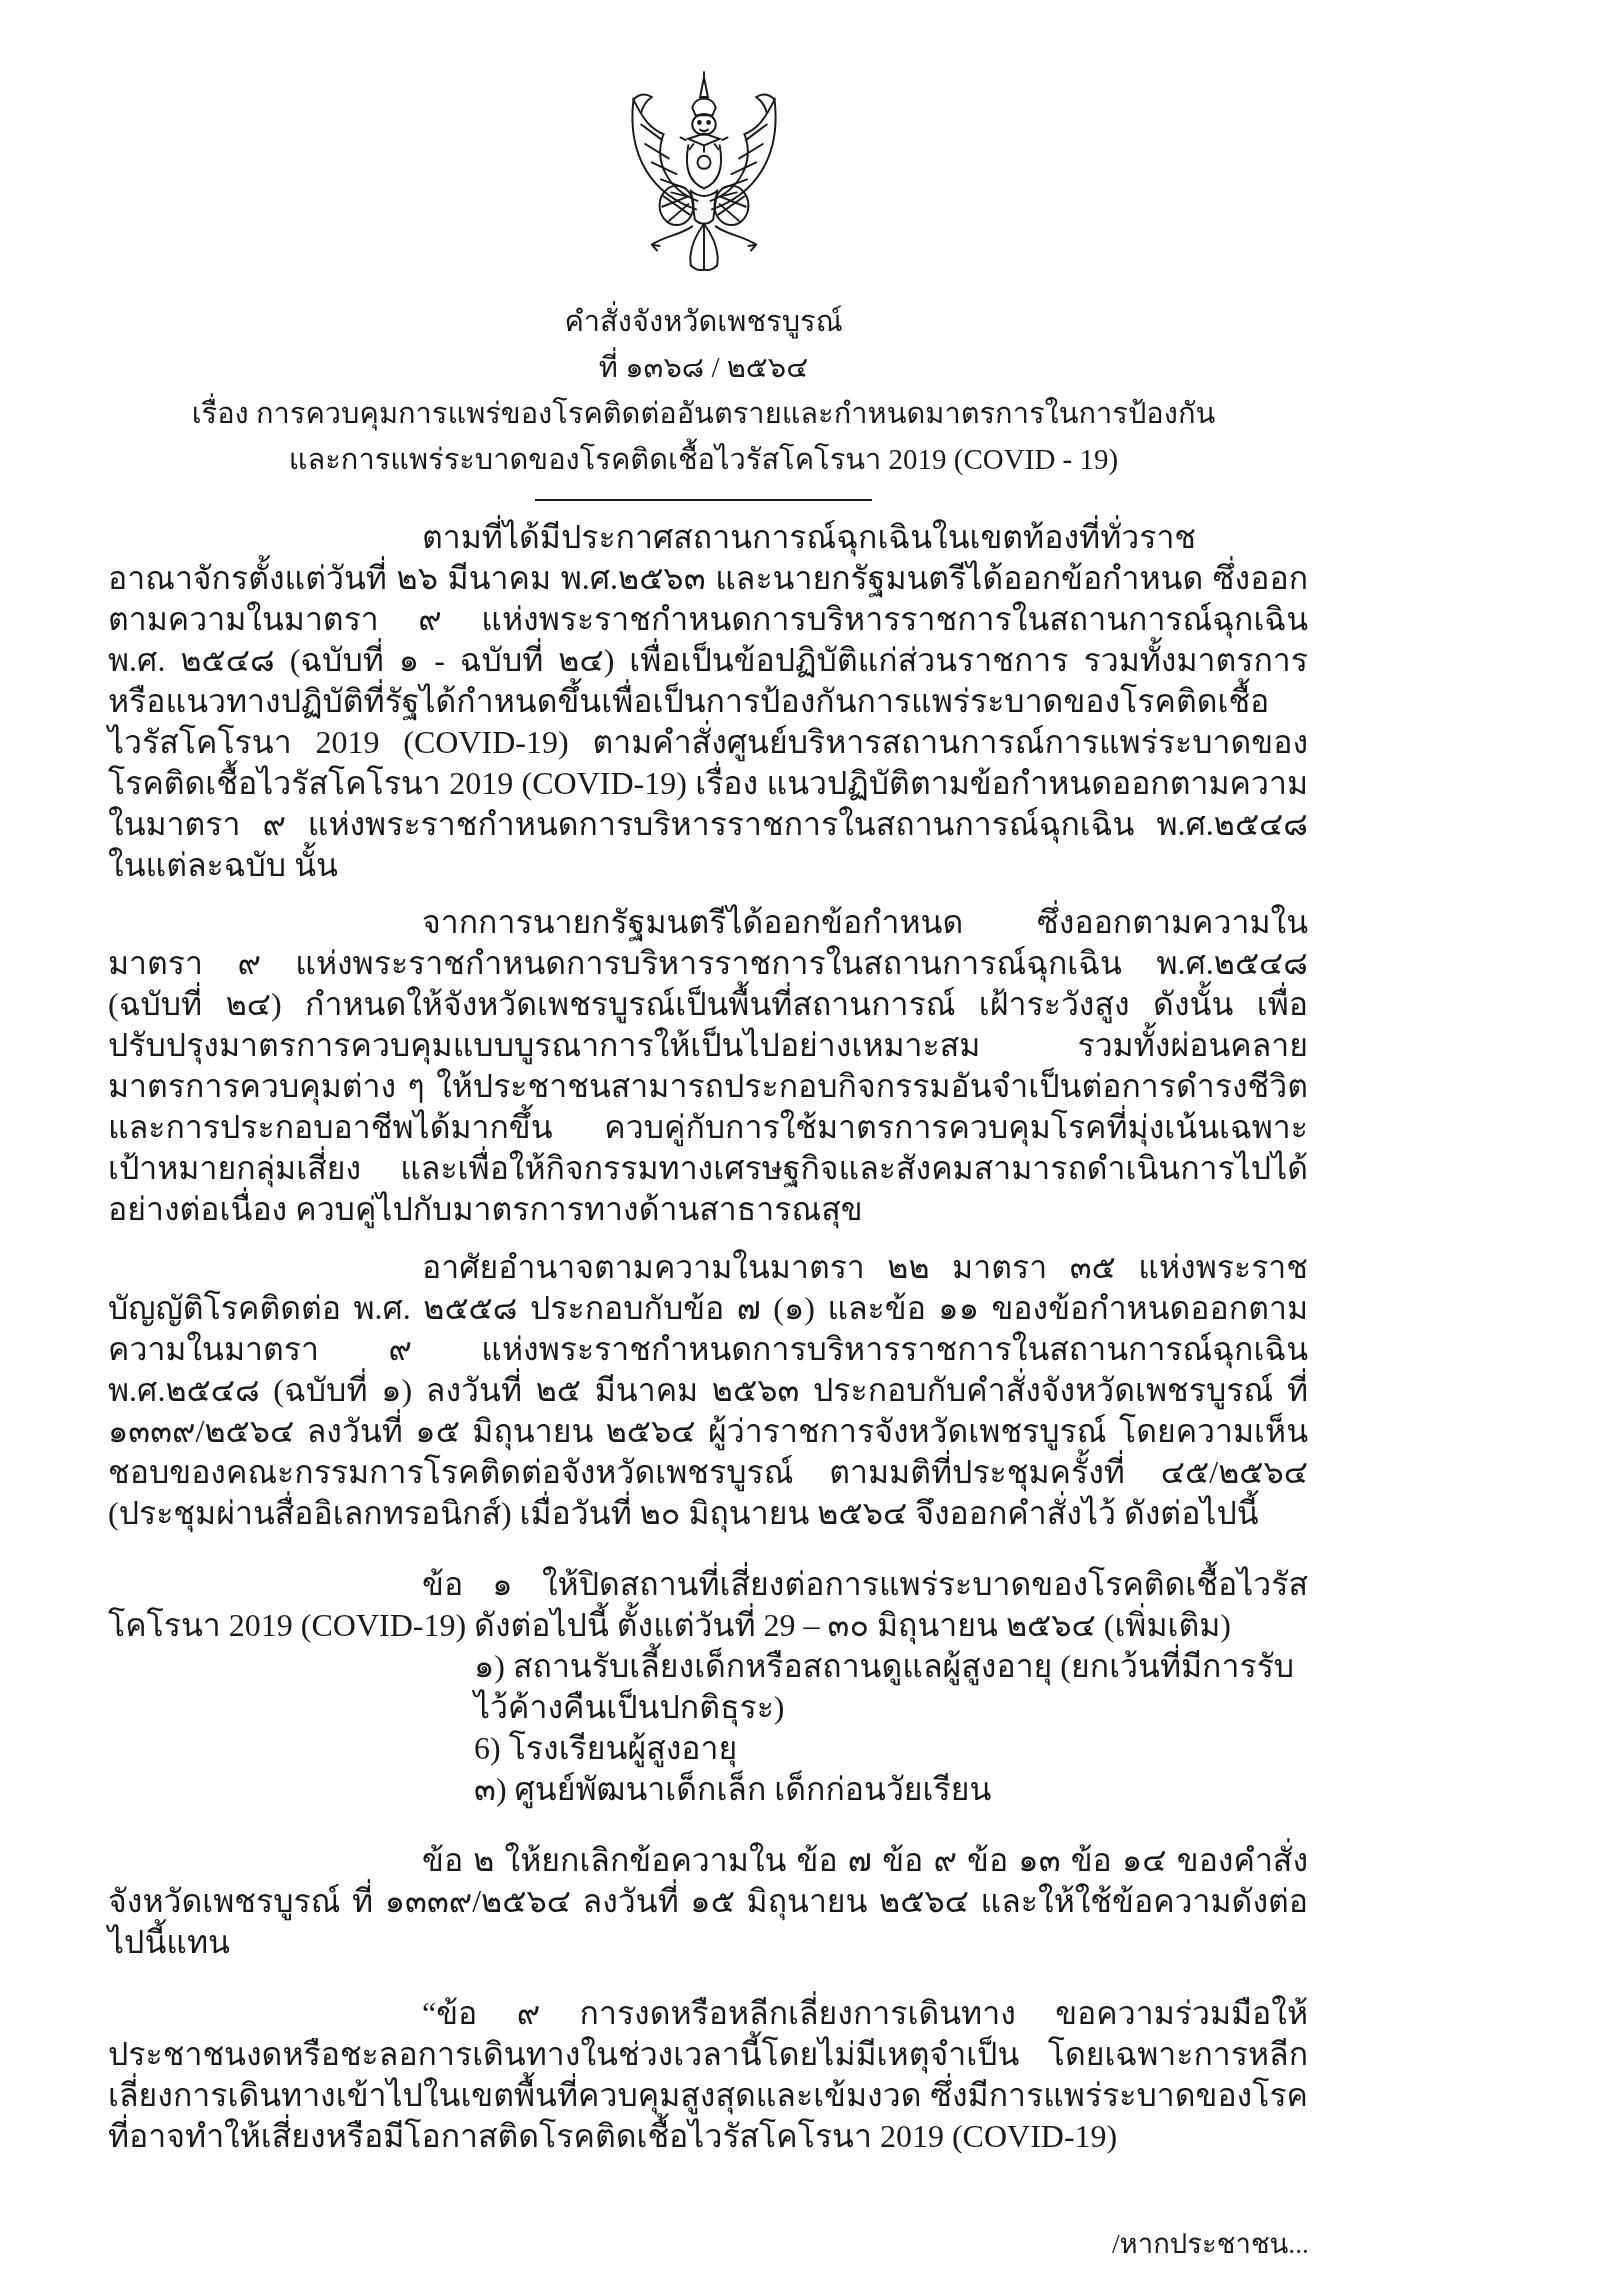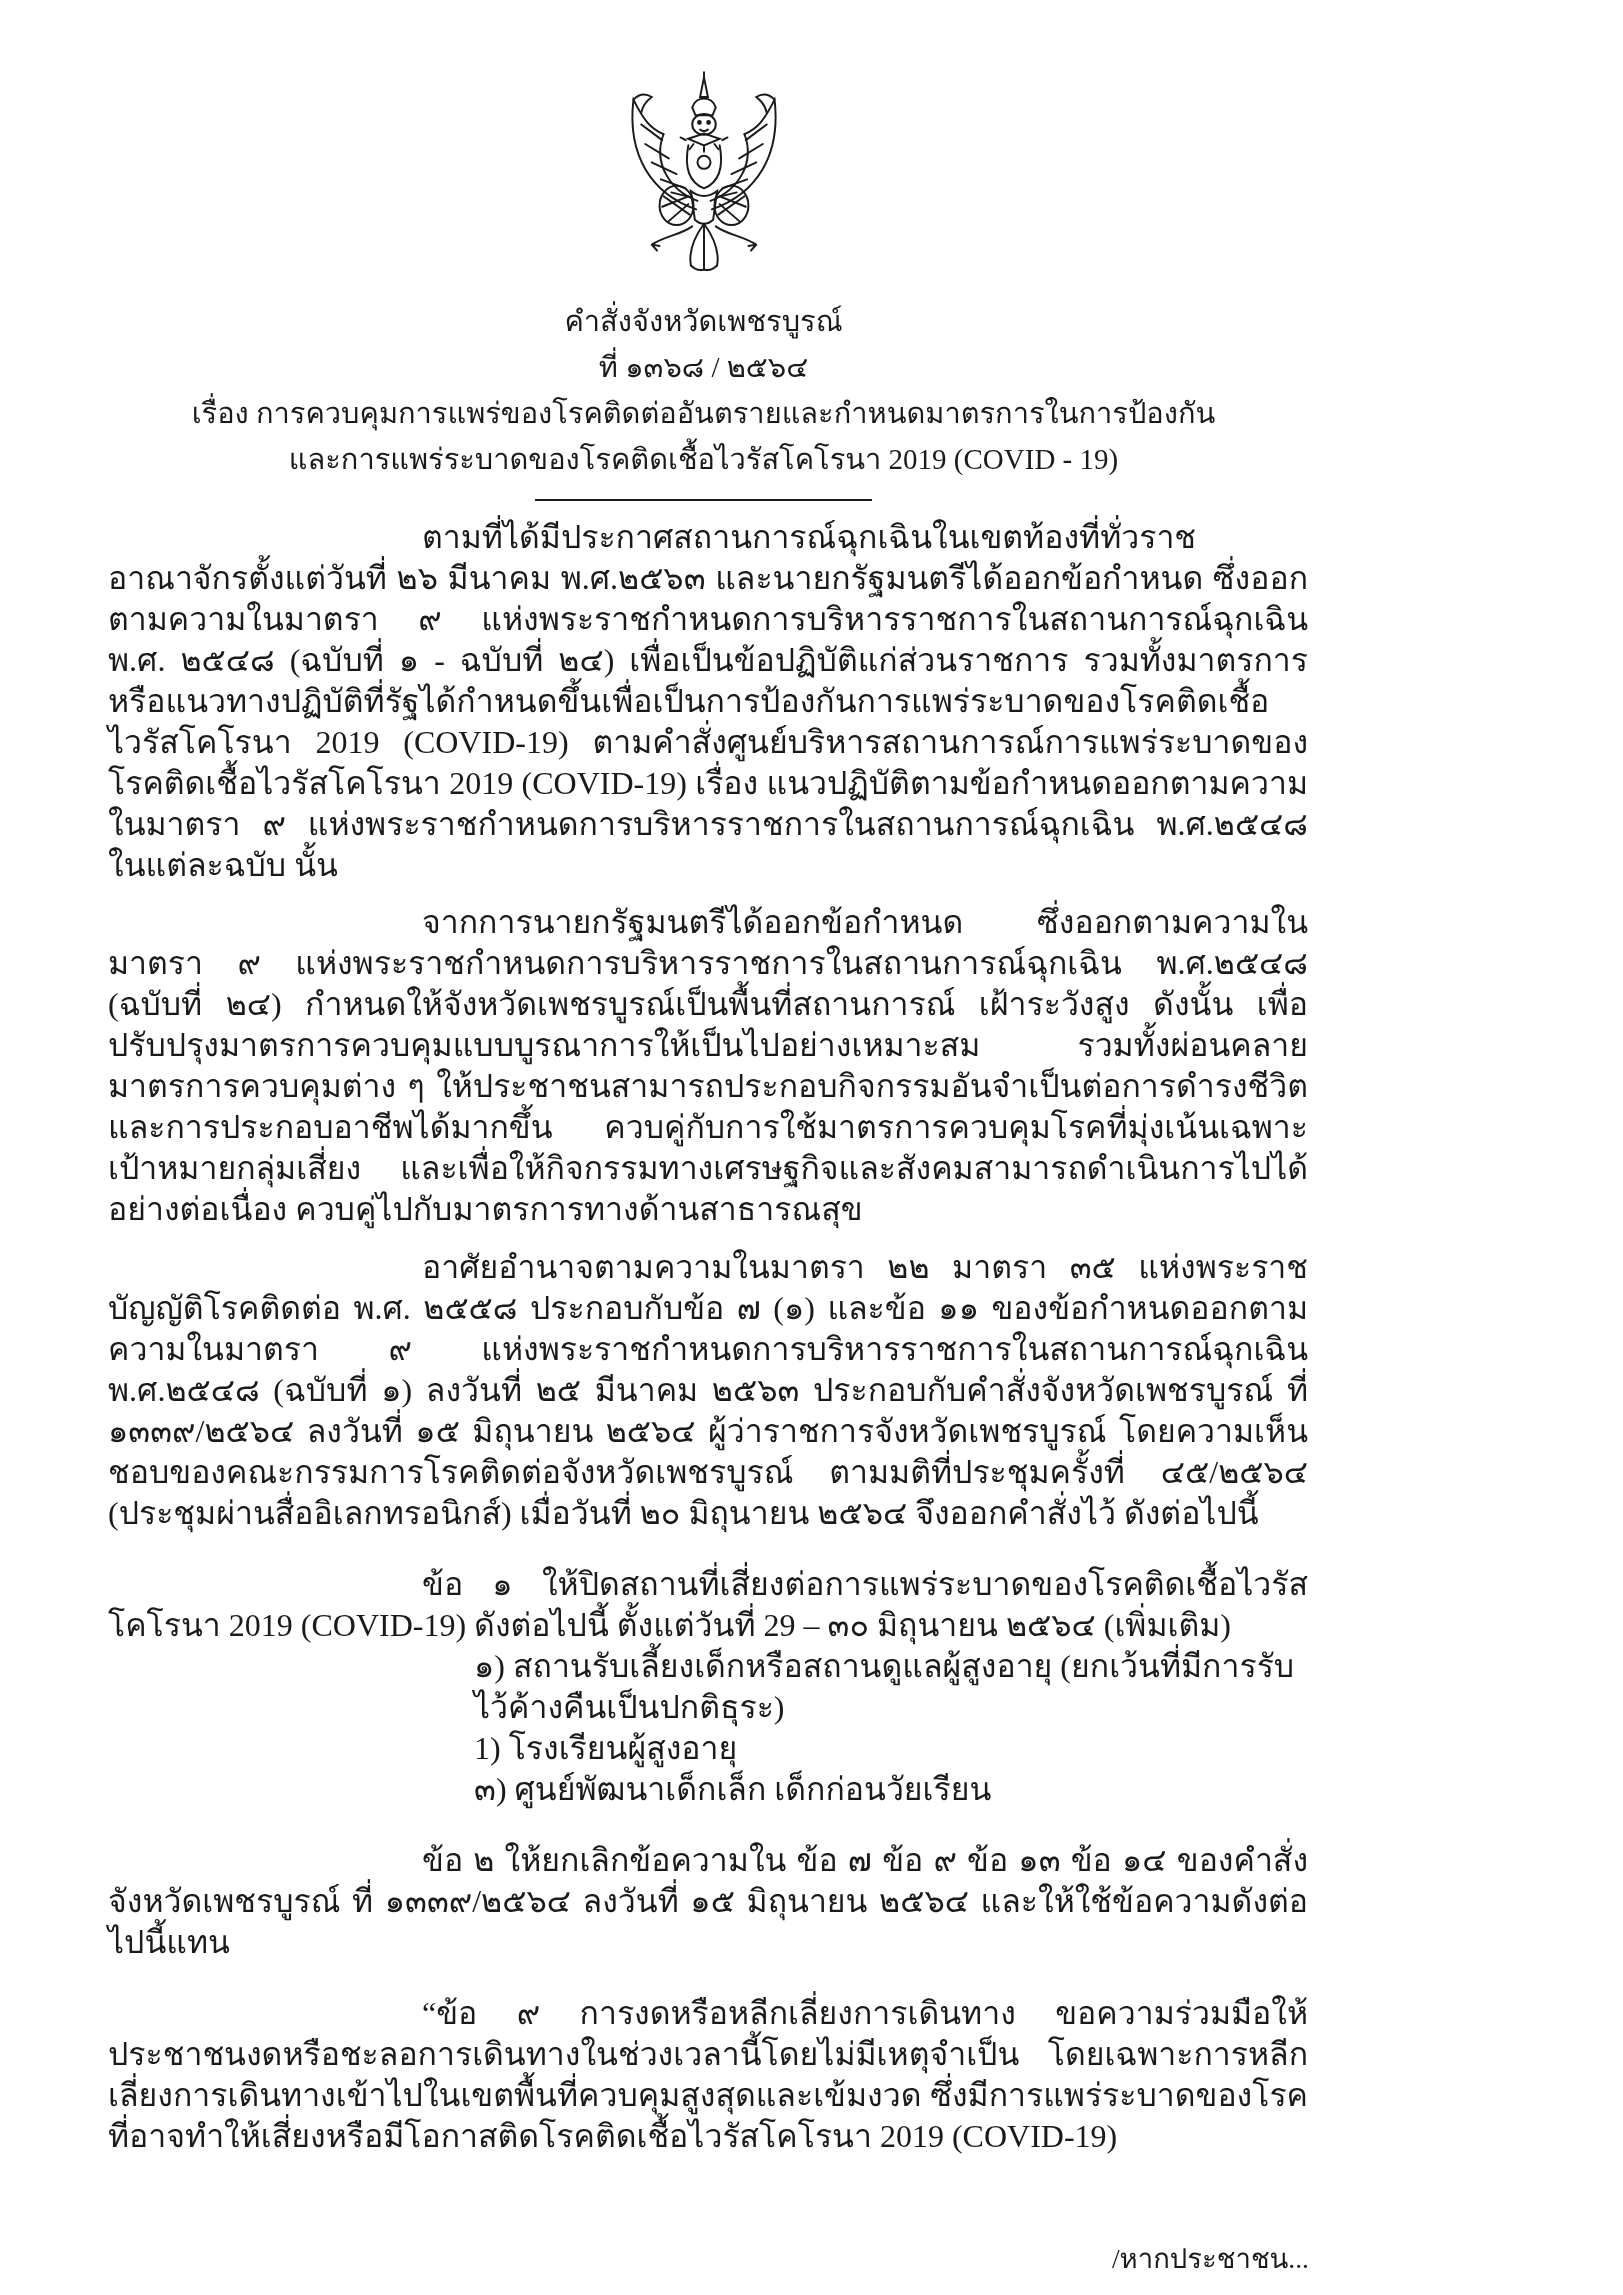--- a/index.html
+++ b/index.html
@@ -45,21 +45,21 @@
   p.para.section { margin-top: 30px; }
   .items { margin: 0; }
   .item {
     padding-left: 366px;
     line-height: 41px;
     text-align: left;
   }
   .footer-note {
     position: absolute;
     right: 98px;
-    bottom: 20px;
+    bottom: 35px;
     font-size: 27.5px;
     line-height: 33px;
   }
 </style>
 </head>
 <body>
 
 <div class="page">
 
   <div class="emblem">
@@ -121,21 +121,21 @@
 
   <div class="body-text">
     <p class="para">ตามที่ได้มีประกาศสถานการณ์ฉุกเฉินในเขตท้องที่ทั่วราชอาณาจักรตั้งแต่วันที่ ๒๖ มีนาคม พ.ศ.๒๕๖๓ และนายกรัฐมนตรีได้ออกข้อกำหนด ซึ่งออกตามความในมาตรา ๙ แห่งพระราชกำหนดการบริหารราชการในสถานการณ์ฉุกเฉิน พ.ศ. ๒๕๔๘ (ฉบับที่ ๑ - ฉบับที่ ๒๔) เพื่อเป็นข้อปฏิบัติแก่ส่วนราชการ รวมทั้งมาตรการหรือแนวทางปฏิบัติที่รัฐได้กำหนดขึ้นเพื่อเป็นการป้องกันการแพร่ระบาดของโรคติดเชื้อไวรัสโคโรนา 2019 (COVID-19) ตามคำสั่งศูนย์บริหารสถานการณ์การแพร่ระบาดของโรคติดเชื้อไวรัสโคโรนา 2019 (COVID-19) เรื่อง แนวปฏิบัติตามข้อกำหนดออกตามความในมาตรา ๙ แห่งพระราชกำหนดการบริหารราชการในสถานการณ์ฉุกเฉิน พ.ศ.๒๕๔๘ ในแต่ละฉบับ นั้น</p>
     <p class="para">จากการนายกรัฐมนตรีได้ออกข้อกำหนด ซึ่งออกตามความในมาตรา ๙ แห่งพระราชกำหนดการบริหารราชการในสถานการณ์ฉุกเฉิน พ.ศ.๒๕๔๘ (ฉบับที่ ๒๔) กำหนดให้จังหวัดเพชรบูรณ์เป็นพื้นที่สถานการณ์ เฝ้าระวังสูง  ดังนั้น เพื่อปรับปรุงมาตรการควบคุมแบบบูรณาการให้เป็นไปอย่างเหมาะสม รวมทั้งผ่อนคลายมาตรการควบคุมต่าง ๆ ให้ประชาชนสามารถประกอบกิจกรรมอันจำเป็นต่อการดำรงชีวิตและการประกอบอาชีพได้มากขึ้น ควบคู่กับการใช้มาตรการควบคุมโรคที่มุ่งเน้นเฉพาะเป้าหมายกลุ่มเสี่ยง และเพื่อให้กิจกรรมทางเศรษฐกิจและสังคมสามารถดำเนินการไปได้อย่างต่อเนื่อง ควบคู่ไปกับมาตรการทางด้านสาธารณสุข</p>
     <p class="para">อาศัยอำนาจตามความในมาตรา ๒๒ มาตรา ๓๕ แห่งพระราชบัญญัติโรคติดต่อ พ.ศ. ๒๕๕๘ ประกอบกับข้อ ๗ (๑) และข้อ ๑๑ ของข้อกำหนดออกตามความในมาตรา ๙ แห่งพระราชกำหนดการบริหารราชการในสถานการณ์ฉุกเฉิน พ.ศ.๒๕๔๘ (ฉบับที่ ๑) ลงวันที่ ๒๕ มีนาคม  ๒๕๖๓  ประกอบกับคำสั่งจังหวัดเพชรบูรณ์ ที่ ๑๓๓๙/๒๕๖๔ ลงวันที่ ๑๕ มิถุนายน ๒๕๖๔ ผู้ว่าราชการจังหวัดเพชรบูรณ์ โดยความเห็นชอบของคณะกรรมการโรคติดต่อจังหวัดเพชรบูรณ์ ตามมติที่ประชุมครั้งที่ ๔๕/๒๕๖๔ (ประชุมผ่านสื่ออิเลกทรอนิกส์) เมื่อวันที่ ๒๐ มิถุนายน ๒๕๖๔ จึงออกคำสั่งไว้ ดังต่อไปนี้</p>
 
     <p class="para section bold">ข้อ ๑ ให้ปิดสถานที่เสี่ยงต่อการแพร่ระบาดของโรคติดเชื้อไวรัสโคโรนา 2019 (COVID-19) ดังต่อไปนี้ ตั้งแต่วันที่ 29 – ๓๐ มิถุนายน ๒๕๖๔  (เพิ่มเติม)</p>
 
     <div class="items">
       <div class="item">๑) สถานรับเลี้ยงเด็กหรือสถานดูแลผู้สูงอายุ (ยกเว้นที่มีการรับไว้ค้างคืนเป็นปกติธุระ)</div>
-      <div class="item">1) โรงเรียนผู้สูงอายุ</div>
+      <div class="item">6) โรงเรียนผู้สูงอายุ</div>
       <div class="item">๓) ศูนย์พัฒนาเด็กเล็ก เด็กก่อนวัยเรียน</div>
     </div>
 
     <p class="para section bold">ข้อ ๒  ให้ยกเลิกข้อความใน ข้อ ๗ ข้อ ๙ ข้อ ๑๓ ข้อ ๑๔ ของคำสั่งจังหวัดเพชรบูรณ์ ที่ ๑๓๓๙/๒๕๖๔ ลงวันที่ ๑๕ มิถุนายน ๒๕๖๔ และให้ใช้ข้อความดังต่อไปนี้แทน</p>
 
 
     <p class="para section">
       <span class="bold">“ข้อ ๙ การงดหรือหลีกเลี่ยงการเดินทาง ขอความร่วมมือให้ประชาชนงดหรือชะลอการเดินทางในช่วงเวลานี้โดยไม่มีเหตุจำเป็น</span><span> โดยเฉพาะการหลีกเลี่ยงการเดินทางเข้าไปในเขตพื้นที่ควบคุมสูงสุดและเข้มงวด ซึ่งมีการแพร่ระบาดของโรคที่อาจทำให้เสี่ยงหรือมีโอกาสติดโรคติดเชื้อไวรัสโคโรนา 2019 (COVID-19)</span>
     </p>
   </div>

